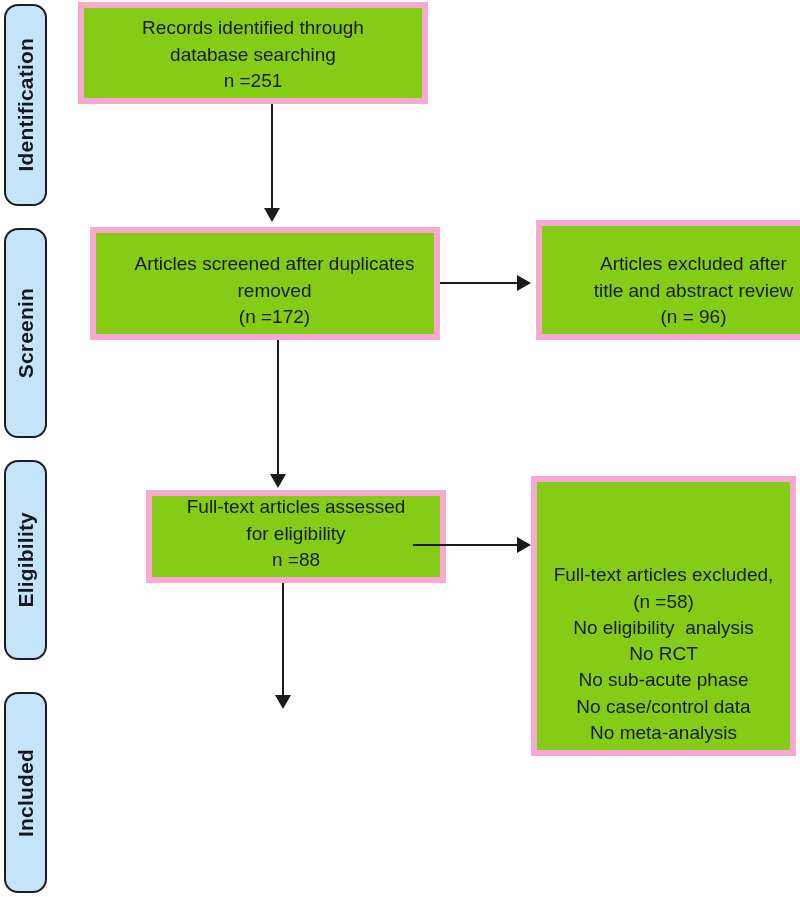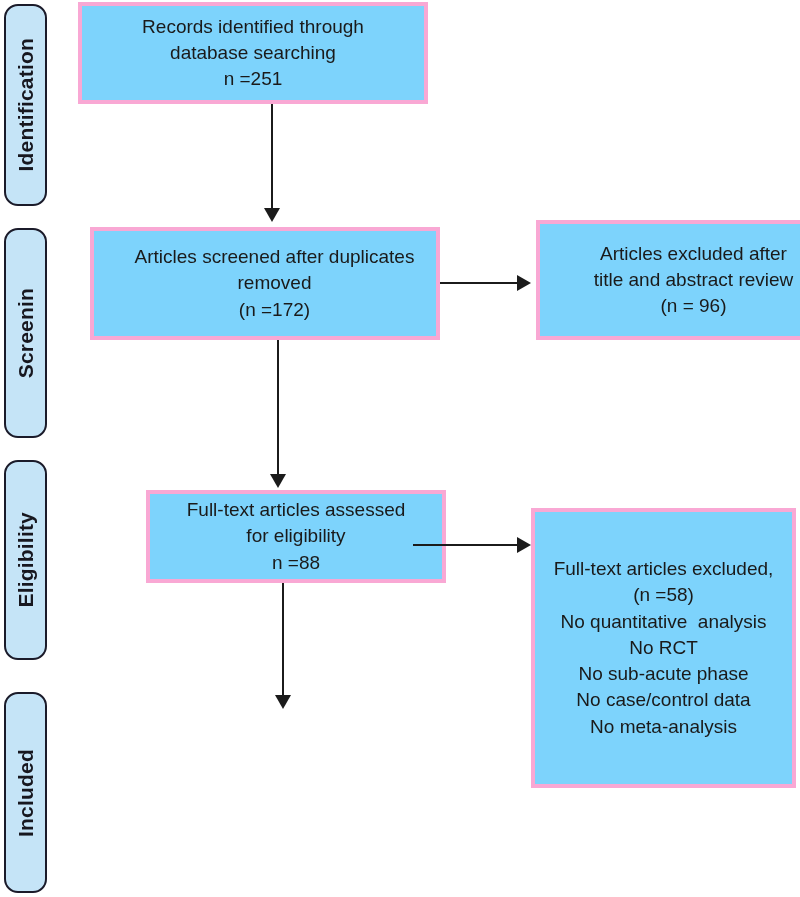--- a/index.html
+++ b/index.html
@@ -38,26 +38,26 @@
     font-size: 21px;
     letter-spacing: 0.2px;
     color: #17171f;
     white-space: nowrap;
   }
 
   
   .flow-box {
     position: absolute;
     box-sizing: border-box;
-    background: #7dd3fc;
-    border: 4px solid #f9a8d4;
+    background: #84cc16;
+    border: 6px solid #f9a8d4;
     display: flex;
     flex-direction: column;
     align-items: center;
-    justify-content: center;
+    justify-content: flex-end;
     text-align: center;
     padding: 4px 8px;
   }
   .flow-box .box-line {
     font-family: "Liberation Sans", sans-serif;
     font-size: 19px;
     line-height: 1.38;
     color: #1a1a1a;
     white-space: pre;
   }
@@ -152,24 +152,24 @@
     <div class="box-line">Full-text articles assessed</div>
     <div class="box-line">for eligibility</div>
     <div class="box-line">n =88</div>
   </div>
 
   <div class="connector">
     <div class="hline" style="left:413px; top:544px; width:106px;"></div>
     <div class="arrow-right" style="left:517px; top:537px;"></div>
   </div>
 
-  <div class="flow-box" style="left:531px; top:508px; width:265px; height:280px;">
+  <div class="flow-box" style="left:531px; top:476px; width:265px; height:280px;">
     <div class="box-line">Full-text articles excluded,</div>
     <div class="box-line">(n =58)</div>
-    <div class="box-line">No quantitative  analysis</div>
+    <div class="box-line">No eligibility  analysis</div>
     <div class="box-line">No RCT</div>
     <div class="box-line">No sub-acute phase</div>
     <div class="box-line">No case/control data</div>
     <div class="box-line">No meta-analysis</div>
   </div>
 
   <div class="connector">
     <div class="vline" style="left:282px; top:583px; height:114px;"></div>
     <div class="arrow-down" style="left:275px; top:695px;"></div>
   </div>

